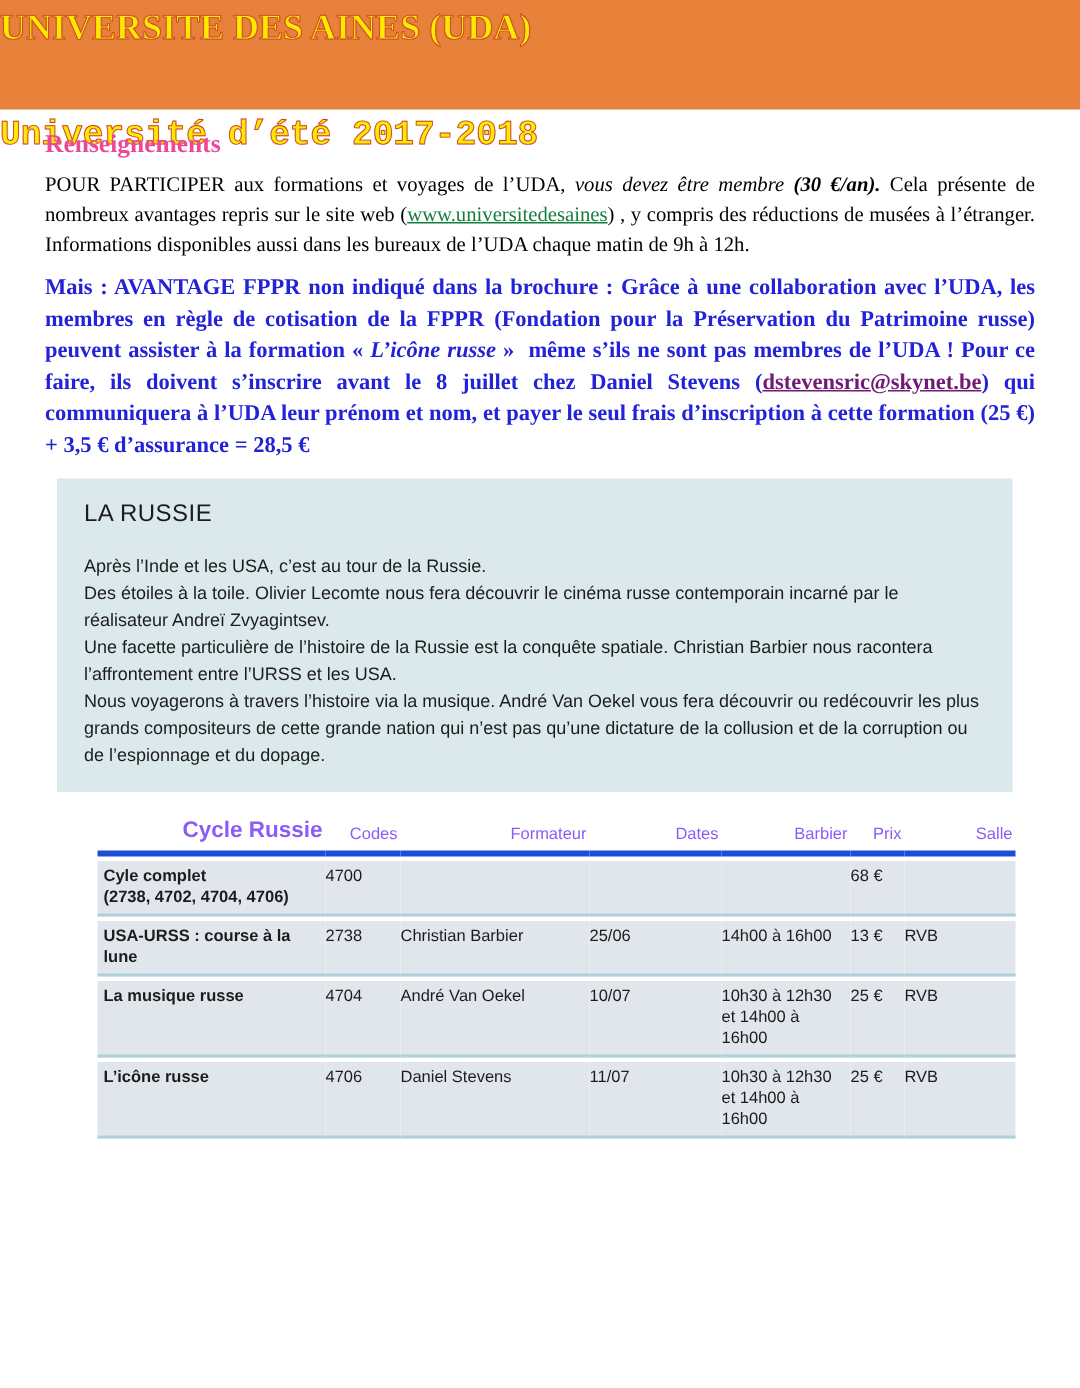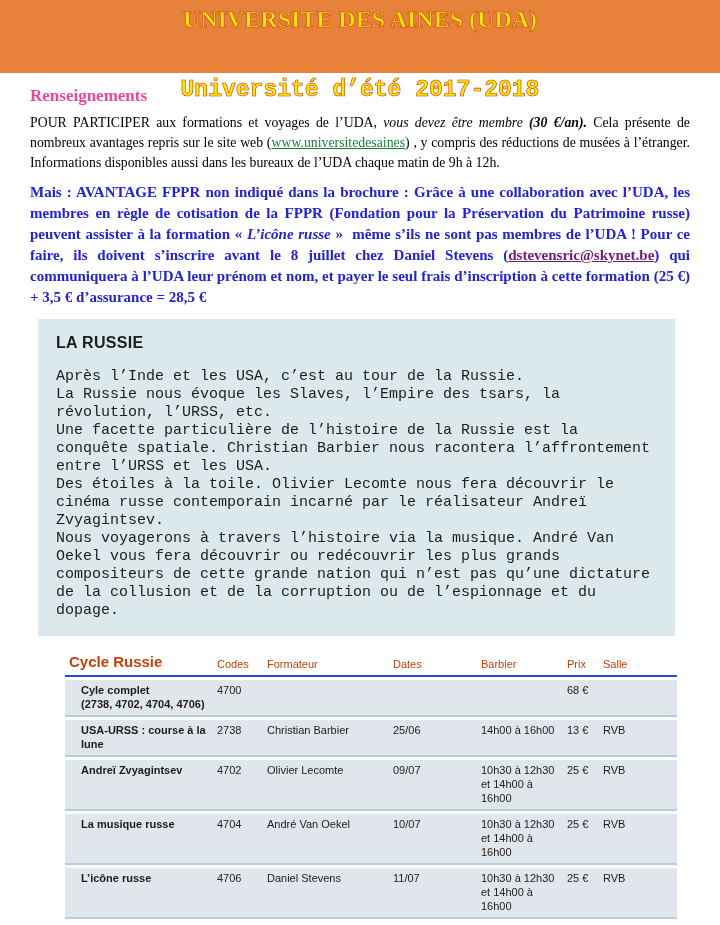--- a/index.html
+++ b/index.html
@@ -7,21 +7,21 @@
     width:720px; height:925px;
     background:#ffffff;
     position:relative;
     overflow:hidden;
     font-family:"Liberation Serif", serif;
   }
   
   .banner {
     width:720px; height:73px;
     background:#E8813A;
-    text-align:center;
+    text-align:left;
     box-sizing:border-box;
     padding-top:4px;
   }
   .banner .line1 {
     font-family:"Liberation Serif", serif;
     font-weight:bold;
     font-size:24px; line-height:31px;
     color:#FFE900;
     -webkit-text-stroke:0.6px #C9452B;
     text-shadow:0 0 1px rgba(195,60,35,.55);
@@ -58,48 +58,48 @@
   
   .russia-box {
     margin:11px 0 0 8px;
     width:637px; box-sizing:border-box;
     background:#DCE9EC;
     padding:15px 18px 16px 18px;
     font-family:"Liberation Sans", sans-serif;
     color:#1c1c1c;
   }
   .russia-box h2 {
-    font-size:16px; font-weight:bold;
+    font-size:16px; font-weight:normal;
     letter-spacing:.3px; margin:0 0 16px 0;
   }
-  .russia-box p { font-size:15px; line-height:18px; margin:0;font-family:Liberation Mono, monospace; }
+  .russia-box p { font-size:12px; line-height:18px; margin:0; }
   .russia-box p.gap { margin-top:18px; }
   
   .table-wrap { margin:14px 0 0 35px; }
   table.courses {
     width:612px; table-layout:fixed;
     border-collapse:separate; border-spacing:0 3px;
     font-family:"Liberation Sans", sans-serif;
   }
   table.courses thead th {
-    text-align:left; font-weight:normal; font-size:11px;
-    color:#c2410c; padding:0 2px 5px 0;
-    border-bottom:2px solid #1d4ed8;
+    text-align:right; font-weight:normal; font-size:11px;
+    color:#8b5cf6; padding:0 2px 5px 0;
+    border-bottom:4px solid #1d4ed8;
     vertical-align:bottom;
   }
   table.courses thead th.t-title {
     font-weight:bold; font-size:15px; padding-left:4px;
   }
   table.courses tbody td {
     background:#E1E6EC; font-size:11px; color:#1c1c1c;
     padding:3px 2px 4px 0;
     border-bottom:2px solid #AFD0DA;
     vertical-align:top; line-height:14px;
   }
-  table.courses tbody td.c-name { font-weight:bold; padding-left:16px; }
+  table.courses tbody td.c-name { font-weight:bold; padding-left:4px; }
 </style>
 </head>
 <body>
 
 <div class="banner">
   <div class="line1">UNIVERSITE DES AINES (UDA)</div>
   <div class="line2">Université d’été 2017-2018</div>
 </div>
 
 <div class="content">
@@ -107,23 +107,22 @@
   <div class="page-heading">Renseignements</div>
 
   <p class="intro"><span>POUR PARTICIPER aux formations et voyages de l’UDA, </span><span class="it">vous devez être membre </span><span class="bi">(30 €/an).</span><span> Cela présente de nombreux avantages repris sur le site web (</span><a class="weblink">www.universitedesaines</a><span>) , y compris des réductions de musées à l’étranger. Informations disponibles aussi dans les bureaux de l’UDA chaque matin de 9h à 12h.</span></p>
 
   <p class="advantage"><span>Mais : AVANTAGE FPPR non indiqué dans la brochure : Grâce à une collaboration avec l’UDA, les membres en règle de cotisation de la FPPR (Fondation pour la Préservation du Patrimoine russe) peuvent assister à la formation « </span><span class="it">L’icône russe</span><span> »&nbsp; </span><span class="ul">même s’ils ne sont pas membres de l’UDA !</span><span> Pour ce faire, ils doivent s’inscrire </span><span class="ul">avant le 8 juillet</span><span> chez Daniel Stevens (</span><a class="email">dstevensric@skynet.be</a><span>) qui communiquera à l’UDA leur prénom et nom, et payer le seul frais d’inscription à cette formation (25 €) + 3,5 € d’assurance = 28,5 €</span></p>
 
   <div class="russia-box">
     <h2>LA RUSSIE</h2>
     <div id="russia-paragraphs">
         <p>Après l’Inde et les USA, c’est au tour de la Russie.</p>
-        <p>La Russie nous évoque les Slaves, l’Empire des tsars, la révolution, l’URSS, etc.</p>
+        <p>Des étoiles à la toile. Olivier Lecomte nous fera découvrir le cinéma russe contemporain incarné par le réalisateur Andreï Zvyagintsev.</p>
         <p>Une facette particulière de l’histoire de la Russie est la conquête spatiale. Christian Barbier nous racontera l’affrontement entre l’URSS et les USA.</p>
-        <p>Des étoiles à la toile. Olivier Lecomte nous fera découvrir le cinéma russe contemporain incarné par le réalisateur Andreï Zvyagintsev.</p>
         <p>Nous voyagerons à travers l’histoire via la musique. André Van Oekel vous fera découvrir ou redécouvrir les plus grands compositeurs de cette grande nation qui n’est pas qu’une dictature de la collusion et de la corruption ou de l’espionnage et du dopage.</p>
       </div>
   </div>
 
   <div class="table-wrap">
     <table class="courses">
       <colgroup>
         <col style="width:152px">
           <col style="width:50px">
           <col style="width:126px">
@@ -156,29 +155,20 @@
           <tr>
             <td class="c-name">USA-URSS : course à la lune</td>
             <td>2738</td>
             <td>Christian Barbier</td>
             <td>25/06</td>
             <td>14h00 à 16h00</td>
             <td>13 €</td>
             <td>RVB</td>
           </tr>
           <tr>
-            <td class="c-name">Andreï Zvyagintsev</td>
-            <td>4702</td>
-            <td>Olivier Lecomte</td>
-            <td>09/07</td>
-            <td>10h30 à 12h30 et 14h00 à 16h00</td>
-            <td>25 €</td>
-            <td>RVB</td>
-          </tr>
-          <tr>
             <td class="c-name">La musique russe</td>
             <td>4704</td>
             <td>André Van Oekel</td>
             <td>10/07</td>
             <td>10h30 à 12h30 et 14h00 à 16h00</td>
             <td>25 €</td>
             <td>RVB</td>
           </tr>
           <tr>
             <td class="c-name">L’icône russe</td>

